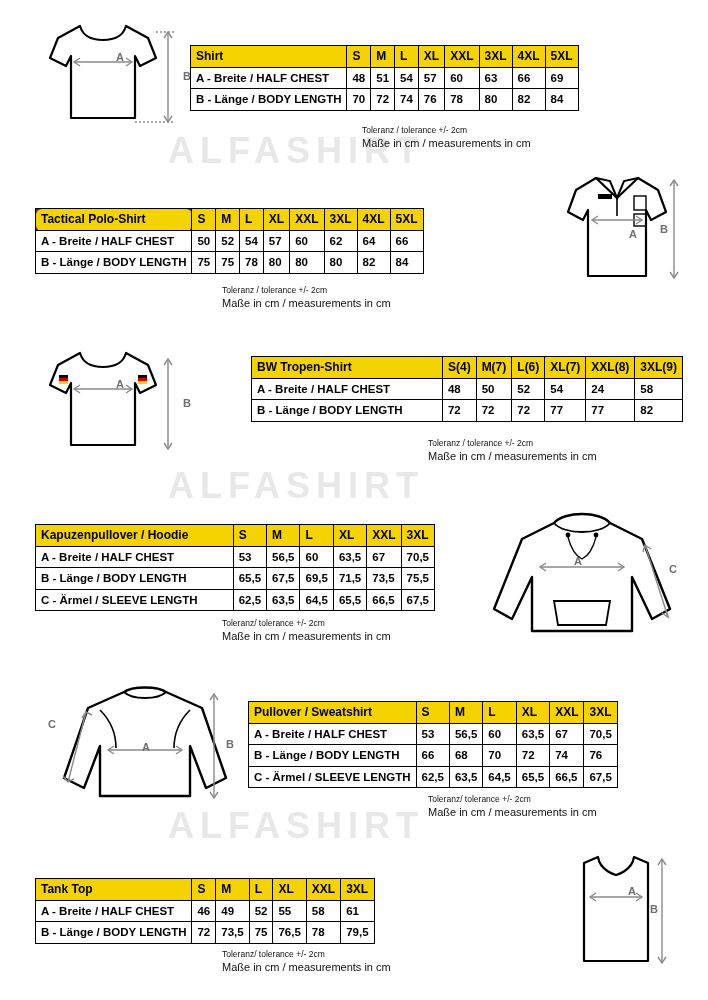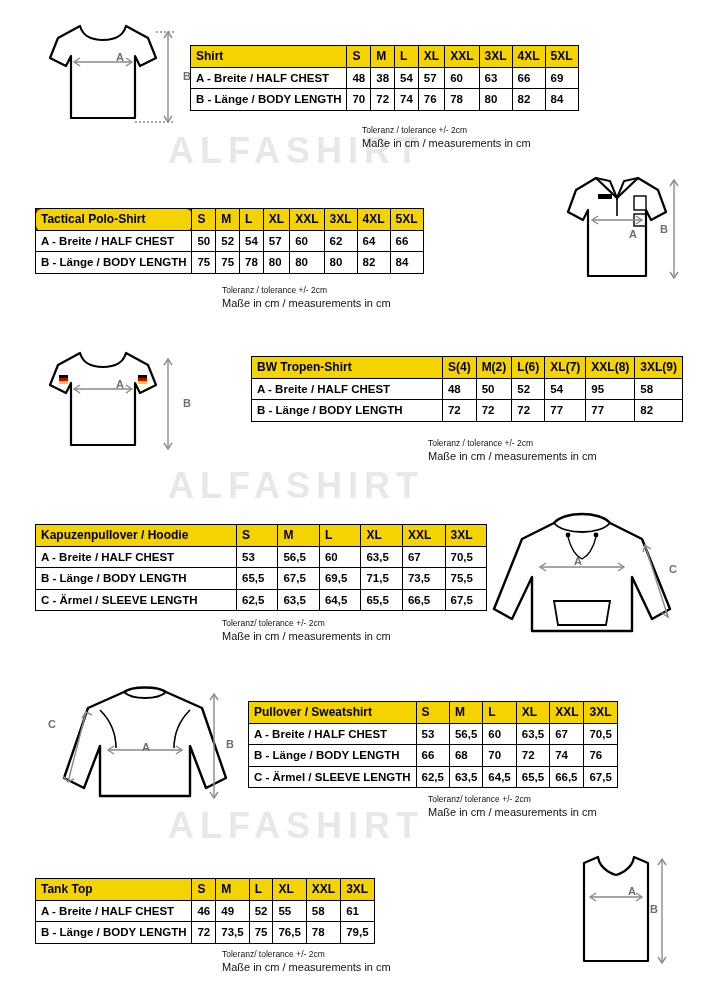--- a/index.html
+++ b/index.html
@@ -131,21 +131,21 @@
         <th>XXL</th>
         <th>3XL</th>
         <th>4XL</th>
         <th>5XL</th>
       </tr>
     </thead>
     <tbody>
       <tr>
         <td class="rowlabel">A -  Breite / HALF CHEST</td>
         <td>48</td>
-        <td>38</td>
+        <td>51</td>
         <td>54</td>
         <td>57</td>
         <td>60</td>
         <td>63</td>
         <td>66</td>
         <td>69</td>
       </tr>
       <tr>
         <td class="rowlabel">B -  Länge / BODY LENGTH</td>
         <td>70</td>
@@ -259,55 +259,55 @@
     </svg>
     <div class="dimlabel" style="left:88px; top:33px;">A</div>
     <div class="dimlabel" style="left:155px; top:52px;">B</div>
   </div>
 
   <table class="sizetable" style="left:251px; top:356px; width:432px;">
     <thead>
       <tr>
         <th class="label-head" style="width:185px;">BW Tropen-Shirt</th>
         <th>S(4)</th>
-        <th>M(2)</th>
+        <th>M(7)</th>
         <th>L(6)</th>
         <th>XL(7)</th>
         <th>XXL(8)</th>
         <th>3XL(9)</th>
       </tr>
     </thead>
     <tbody>
       <tr>
         <td class="rowlabel">A -  Breite / HALF CHEST</td>
         <td>48</td>
         <td>50</td>
         <td>52</td>
         <td>54</td>
-        <td>95</td>
+        <td>24</td>
         <td>58</td>
       </tr>
       <tr>
         <td class="rowlabel">B -  Länge / BODY LENGTH</td>
         <td>72</td>
         <td>72</td>
         <td>72</td>
         <td>77</td>
         <td>77</td>
         <td>82</td>
       </tr>
     </tbody>
   </table>
 
   <div class="note" style="left:428px; top:437px;">
     <div>Toleranz / tolerance +/- 2cm</div>
     <div class="l2">Maße in cm / measurements in cm</div>
   </div>
 
-  <table class="sizetable" style="left:35px; top:524px; width:452px;">
+  <table class="sizetable" style="left:35px; top:524px; width:400px;">
     <thead>
       <tr>
         <th class="label-head" style="width:190px;">Kapuzenpullover / Hoodie</th>
         <th>S</th>
         <th>M</th>
         <th>L</th>
         <th>XL</th>
         <th>XXL</th>
         <th>3XL</th>
       </tr>

